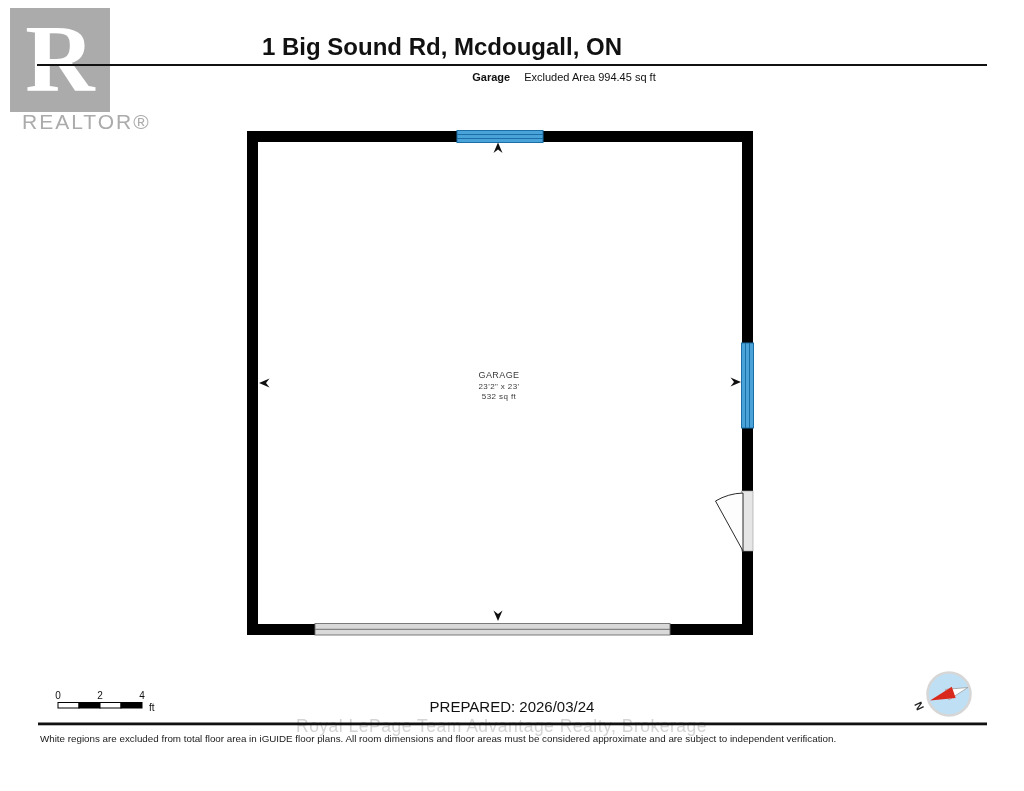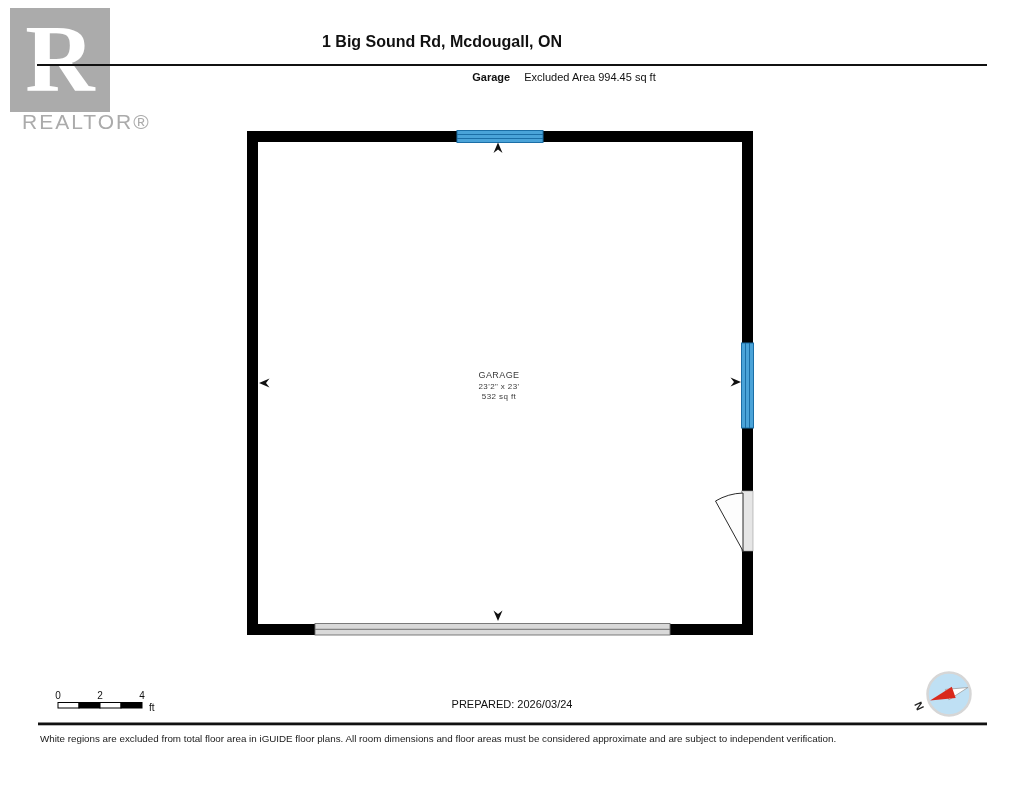--- a/index.html
+++ b/index.html
@@ -13,37 +13,37 @@
     background:var(--logo-gray);color:#fff;text-align:center;
     font-family:"Liberation Serif", serif;font-weight:bold;
     font-size:96px;line-height:102px;
   }
   .logo-word{
     position:absolute;left:2px;top:110px;width:130px;
     color:var(--logo-gray);font-size:21px;letter-spacing:2px;font-weight:400;margin-left:20px;
   }
   .page-title{
     position:absolute;left:0;top:33px;width:884px;text-align:center;
-    font-size:16px;font-weight:bold;color:#111;
+    font-size:24px;font-weight:bold;color:#111;
   }
   .top-rule{position:absolute;left:37px;top:63.5px;width:950px;height:2.6px;background:#111;}
   .subtitle{
     position:absolute;left:0;top:71px;width:1024px;text-align:center;
     transform:translateX(52px);font-size:11px;color:#111;
   }
   .subtitle .room-name{font-weight:bold;margin-right:14px;}
   
   .watermark{
     position:absolute;left:296px;top:716px;z-index:1;white-space:nowrap;
     font-size:17.5px;color:var(--watermark-gray);letter-spacing:.5px;
   }
   #plan-svg{position:absolute;left:0;top:0;z-index:2;}
   .prepared{
     position:absolute;left:0;top:698px;width:1024px;text-align:center;z-index:3;
-    font-size:11px;color:#111;
+    font-size:15px;color:#111;
   }
   .disclaimer{
     position:absolute;left:40px;top:733px;width:960px;z-index:3;
     font-size:9.8px;color:#1a1a1a;
   }
   
   .wall{fill:#000;}
   .win{fill:var(--window-blue);stroke:var(--window-line);stroke-width:1;}
   .win-line{stroke:var(--window-line);stroke-width:1;}
   .gdoor{fill:var(--garage-door-gray);stroke:#6e6e6e;stroke-width:0.9;}
@@ -70,20 +70,21 @@
   <div class="logo-block">R</div>
   <div class="logo-word"><span>REALTOR®</span></div>
 
   <div class="page-title">1 Big Sound Rd, Mcdougall, ON</div>
   <div class="top-rule"></div>
 
   <div class="subtitle">
     <span class="room-name">Garage</span><span>Excluded Area 994.45 sq ft</span>
   </div>
 
+  <div class="watermark">Royal LePage Team Advantage Realty, Brokerage</div>
 
   <svg id="plan-svg" width="1024" height="791" viewBox="0 0 1024 791">
 
     <g>
       <rect class="wall" x="247" y="131" width="506" height="11"></rect>
       <rect class="wall" x="247" y="624" width="506" height="11"></rect>
       <rect class="wall" x="247" y="131" width="11" height="504"></rect>
       <rect class="wall" x="742" y="131" width="11" height="504"></rect>
     </g>
 

